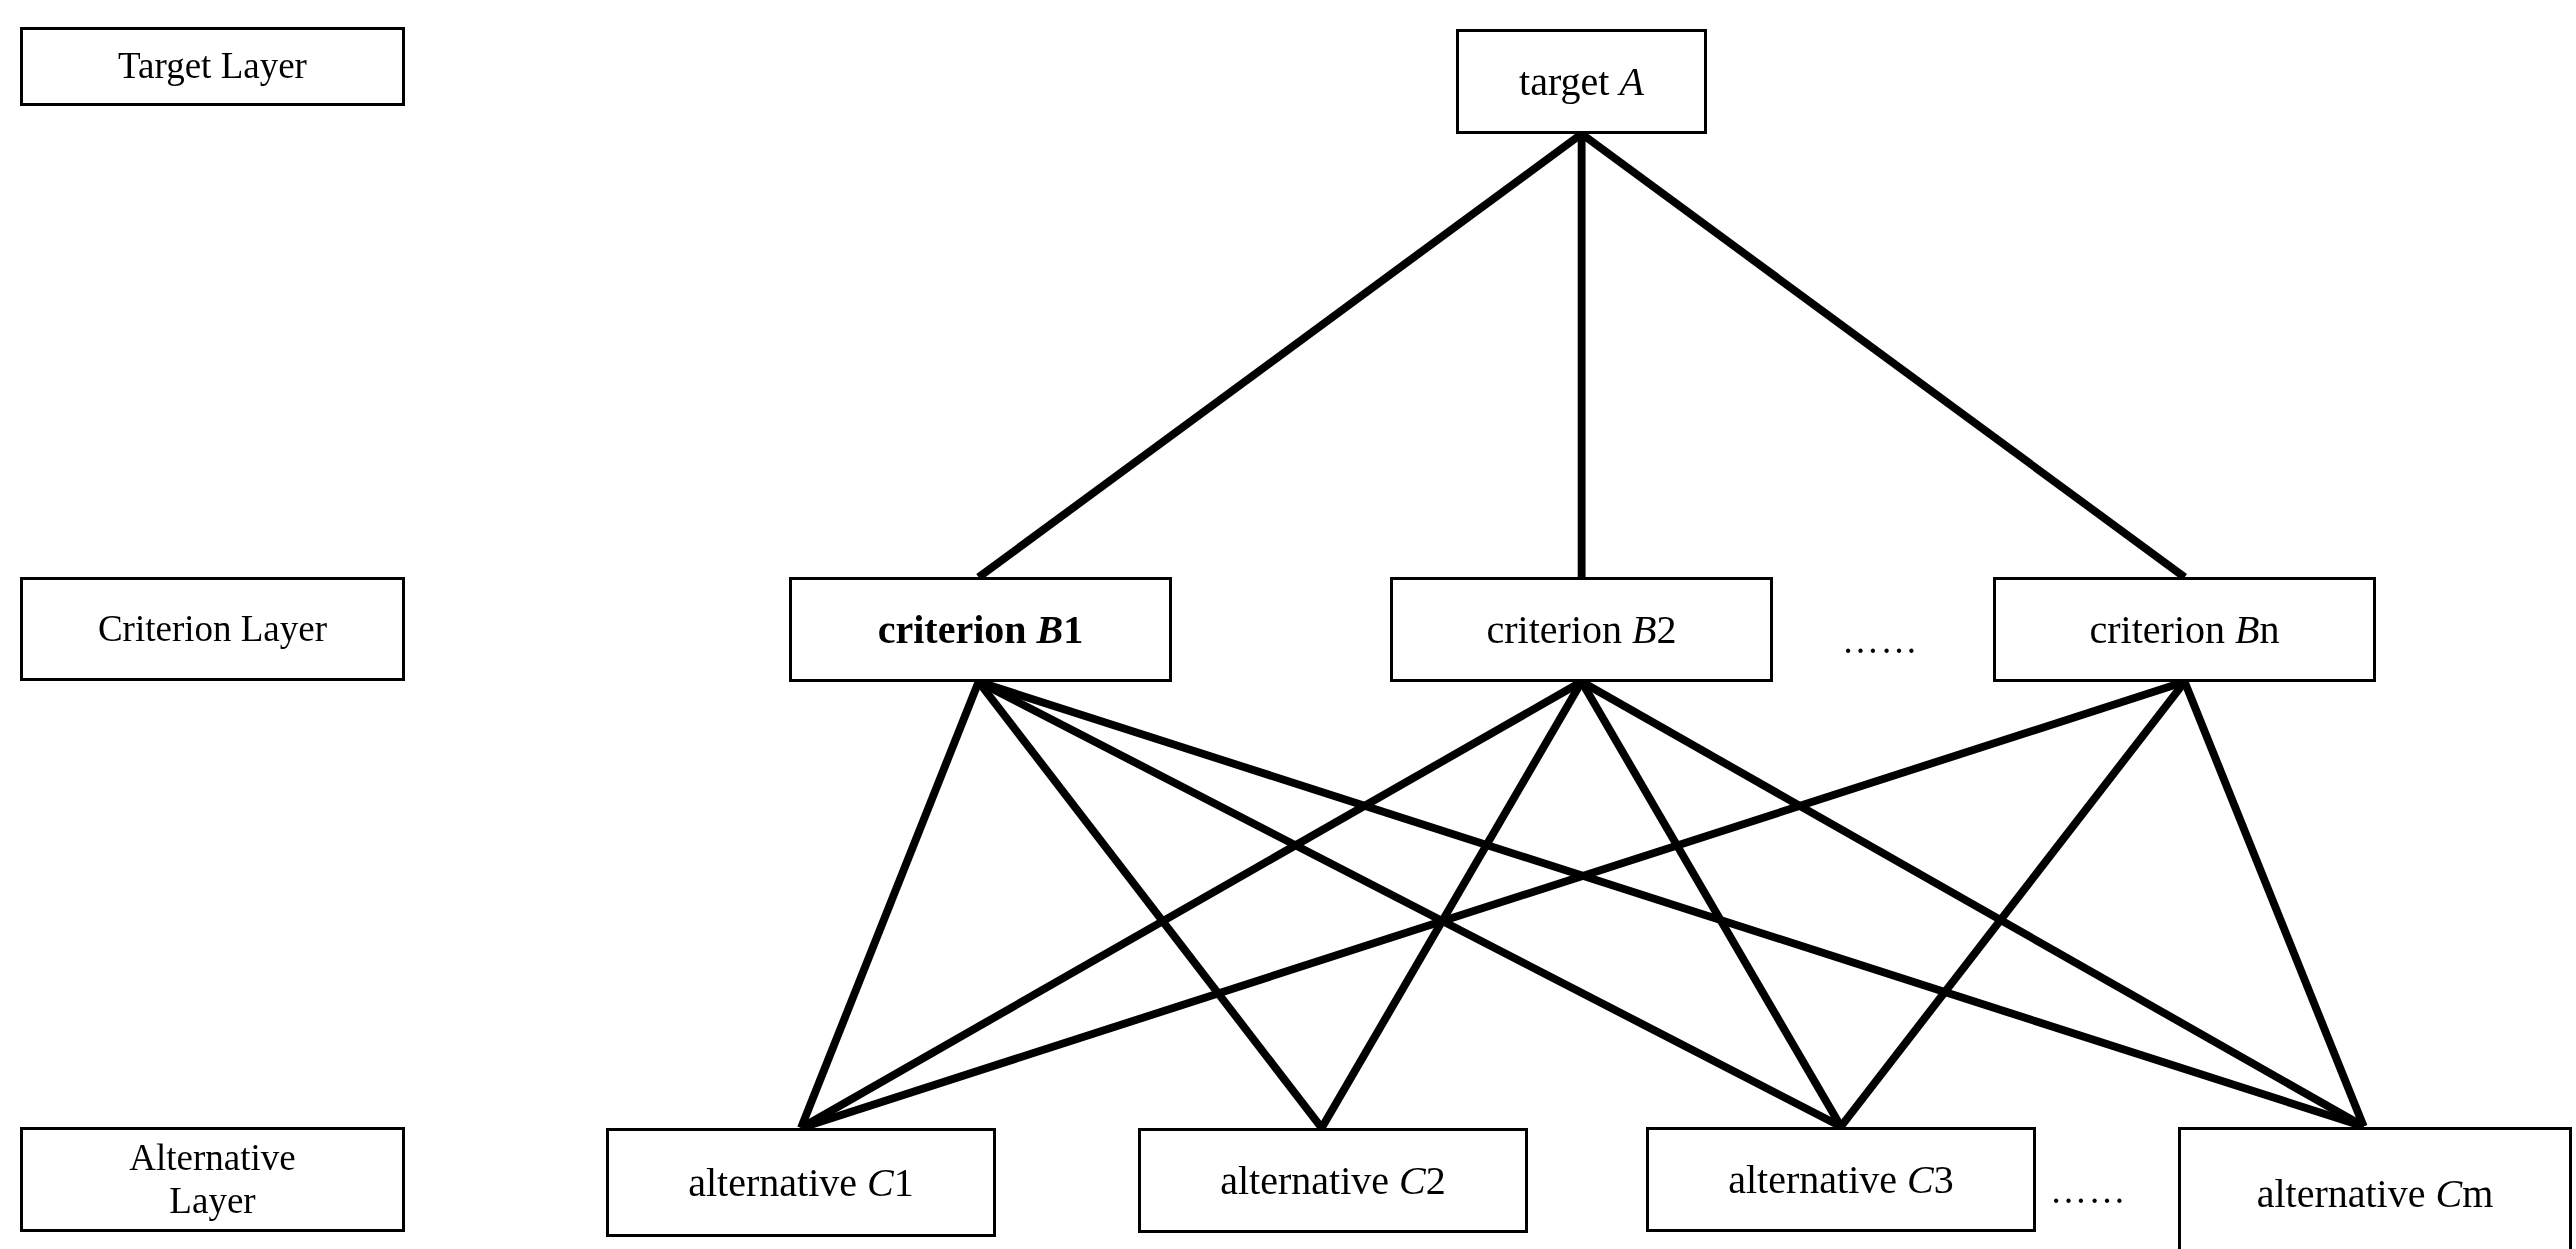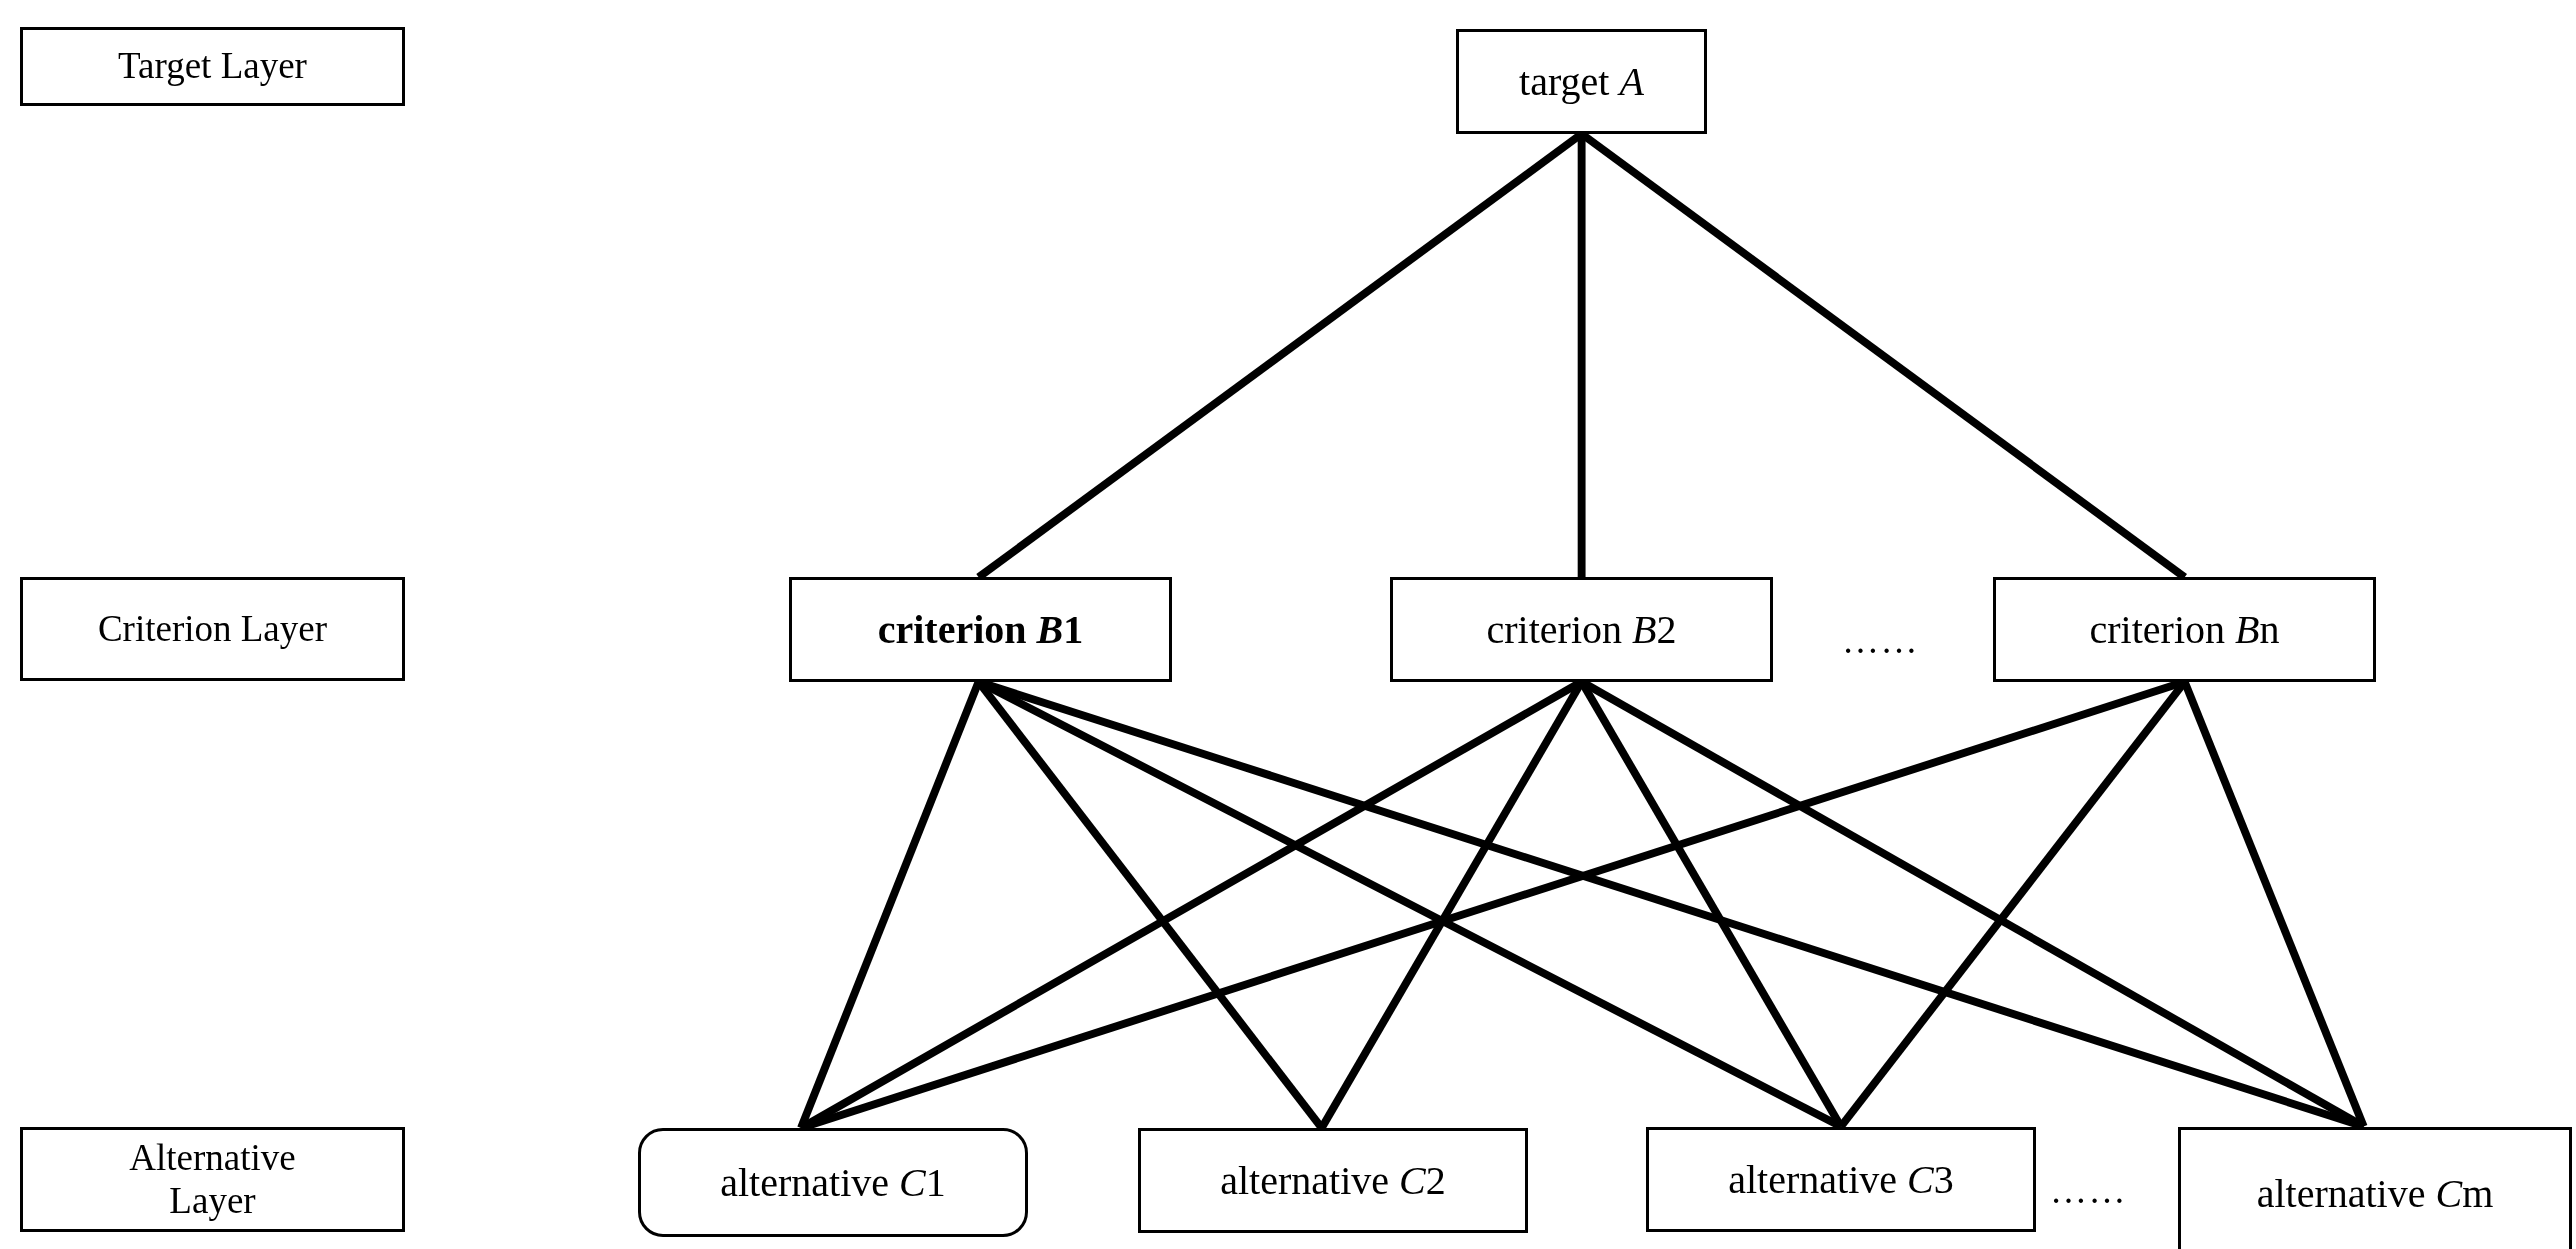--- a/index.html
+++ b/index.html
@@ -110,21 +110,21 @@
   <div class="node graph-node" style="left:1390px; top:577px; width:383px; height:105px;">
     <span class="lbl"><span>criterion </span><span class="it">B</span><span>2</span></span>
   </div>
 
   <div class="ellipsis" style="left:1842px; top:619px;">……</div>
 
   <div class="node graph-node" style="left:1993px; top:577px; width:383px; height:105px;">
     <span class="lbl"><span>criterion </span><span class="it">B</span><span>n</span></span>
   </div>
 
-  <div class="node graph-node" style="left:638px; top:1128px; width:390px; height:109px;border-radius:25px;">
+  <div class="node graph-node" style="left:606px; top:1128px; width:390px; height:109px;">
     <span class="lbl"><span>alternative </span><span class="it">C</span><span>1</span></span>
   </div>
 
   <div class="node graph-node" style="left:1138px; top:1128px; width:390px; height:105px;">
     <span class="lbl"><span>alternative </span><span class="it">C</span><span>2</span></span>
   </div>
 
   <div class="node graph-node" style="left:1646px; top:1127px; width:390px; height:105px;font-family:Liberation Serif, serif;">
     <span class="lbl"><span>alternative </span><span class="it">C</span><span>3</span></span>
   </div>

